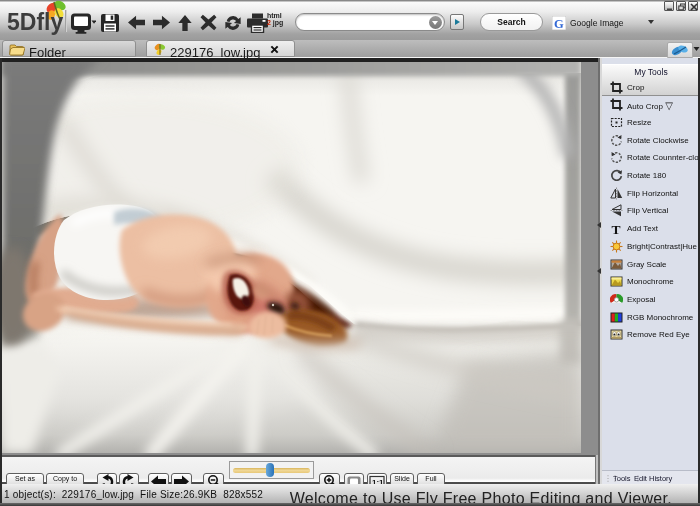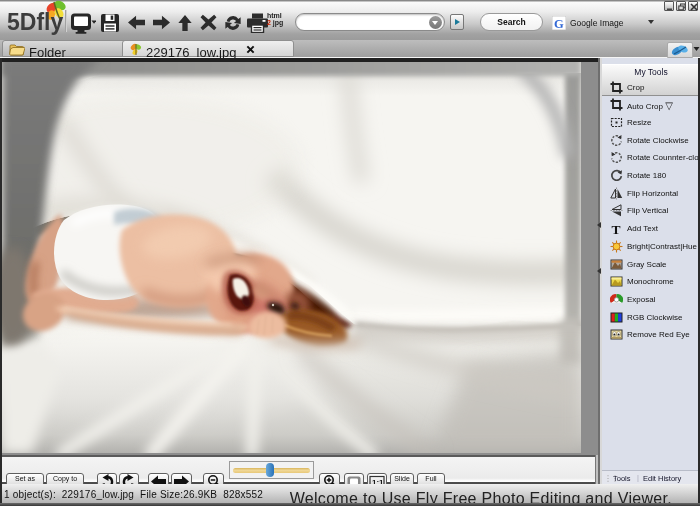--- a/index.html
+++ b/index.html
@@ -31,21 +31,21 @@
   
   .wbtn { position:absolute; top:1px; width:10px; height:10px; background:linear-gradient(#fdfdfd,#b8b8b8);
       border:1px solid #555; border-radius:1px; }
 
   
   #tabbar { position:absolute; left:0; top:40px; width:700px; height:18px;
     background:linear-gradient(#bdbdbd,#9e9e9e); border-bottom:1px solid #f5f5f5; }
   .tab { position:absolute; top:0px; height:17px; font-size:13px; color:#1a1a1a; }
   #tab1 { left:2px; width:134px; background:linear-gradient(#d9d9d9,#b7b7b7); border:1px solid #8f8f8f;
      border-radius:3px 3px 0 0; }
-  #tab2 { left:122px; width:172px; background:linear-gradient(#efefef,#d6d6d6); border:1px solid #8f8f8f;
+  #tab2 { left:146px; width:149px; background:linear-gradient(#efefef,#d6d6d6); border:1px solid #8f8f8f;
      border-radius:3px 3px 0 0; }
 
   
   #canvas { position:absolute; left:0px; top:58px; width:600px; height:397px; background:#8d8d8d;
      border-left:2px solid #202020; border-top:4px solid #202020; }
   #photo { position:absolute; left:0px; top:0px; border-bottom:2px solid #3a3a3a; width:581px; }
   #split { position:absolute; left:598px; top:58px; width:4px; height:426px;
      background:linear-gradient(90deg,#6e6e6e 0 2px,#d8d8d8 2px 4px); }
 
   
@@ -456,39 +456,39 @@
         </svg>
         <span>Exposal</span>
       </div>
     <div class="ti" style="top:253px;">
         <svg width="13" height="13" viewBox="0 0 13 13">
           <rect x="0.5" y="1.5" width="12" height="10" fill="#222"></rect>
           <rect x="1.5" y="2.5" width="3.3" height="8" fill="#e02020"></rect>
           <rect x="4.8" y="2.5" width="3.3" height="8" fill="#20b020"></rect>
           <rect x="8.1" y="2.5" width="3.4" height="8" fill="#2040e0"></rect>
         </svg>
-        <span>RGB Clockwise</span>
+        <span>RGB Monochrome</span>
       </div>
     <div class="ti" style="top:270px;">
         <svg width="13" height="13" viewBox="0 0 13 13">
           <rect x="0.5" y="1.5" width="12" height="10" fill="#333"></rect>
           <rect x="1.5" y="2.5" width="10" height="8" fill="#e8d8a0"></rect>
           <ellipse cx="4.4" cy="6" rx="1.9" ry="2.4" fill="#fff" stroke="#8a7a4a" stroke-width="0.6"></ellipse>
           <ellipse cx="8.6" cy="6" rx="1.9" ry="2.4" fill="#fff" stroke="#8a7a4a" stroke-width="0.6"></ellipse>
           <circle cx="4.4" cy="6.4" r="1" fill="#202020"></circle>
           <circle cx="8.6" cy="6.4" r="1" fill="#202020"></circle>
           <rect x="1.5" y="9" width="10" height="1.5" fill="#b09a60"></rect>
         </svg>
         <span>Remove Red Eye</span>
       </div>
     <div id="sbtabs">
       <span style="position:absolute;left:2px;top:3px;color:#999;font-size:8px;letter-spacing:-1px;">⋮⋮</span>
       <span style="position:absolute;left:11px;top:3px;">Tools</span>
       <span style="position:absolute;left:35px;top:2px;color:#aab;">|</span>
-      <span style="position:absolute;left:41px;top:3px;">Edit History</span>
+      <span style="position:absolute;left:32px;top:3px;">Edit History</span>
     </div>
   </div>
 
   <div id="btoolbar">
     <div class="bb bb2" style="left:6px;width:38px;">Set as<br>wallpaper</div>
     <div class="bb bb2" style="left:46px;width:38px;">Copy to<br>clipboard</div>
     <div class="bb" style="left:97px;width:20px;">
         <svg width="18" height="15" style="position:absolute;left:0;top:0;" viewBox="0 0 18 15">
       <path d="M9.5,3.2 A4.6,4.6 0 1 1 5.2,9.5" stroke="#111" stroke-width="2.4" fill="none"></path>
           <path d="M10.5,0 L4.5,3.5 L10.5,7 Z" fill="#111"></path>

